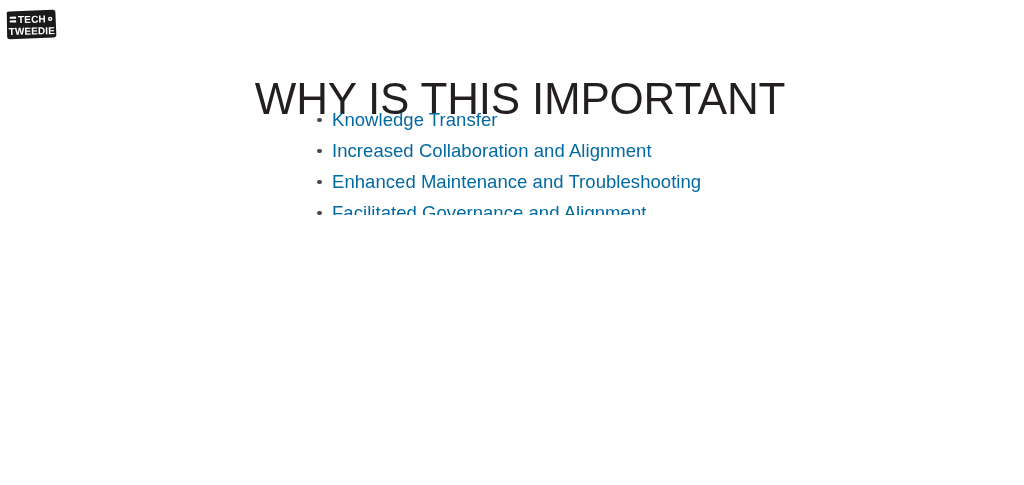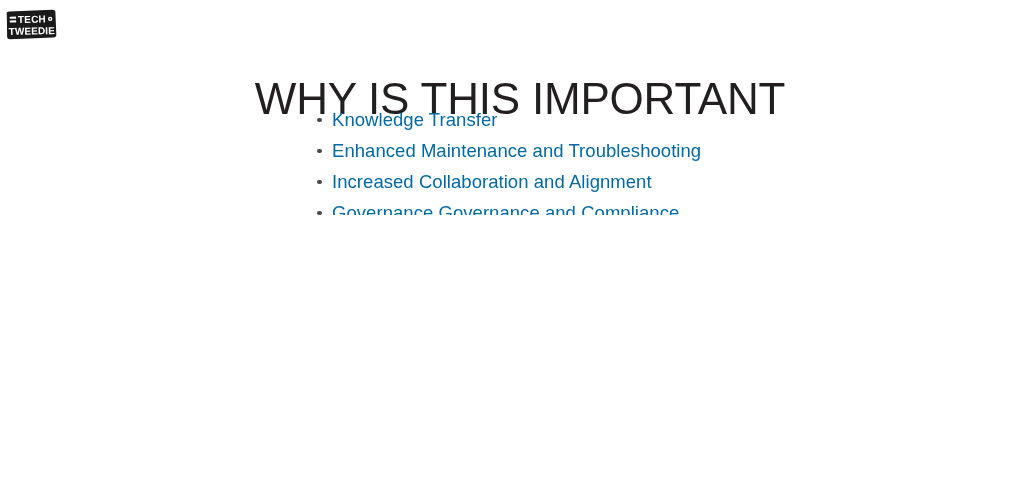--- a/index.html
+++ b/index.html
@@ -135,27 +135,27 @@
 
   <h1 class="slide-title">WHY IS THIS IMPORTANT</h1>
 
   <ul class="bullet-list">
     <li class="bullet-item">
       <span class="bullet-marker"></span>
       <span class="bullet-text">Knowledge Transfer</span>
     </li>
     <li class="bullet-item">
       <span class="bullet-marker"></span>
+      <span class="bullet-text">Increased Collaboration and Alignment</span>
+    </li>
+    <li class="bullet-item">
+      <span class="bullet-marker"></span>
       <span class="bullet-text">Enhanced Maintenance and Troubleshooting</span>
     </li>
     <li class="bullet-item">
       <span class="bullet-marker"></span>
-      <span class="bullet-text">Increased Collaboration and Alignment</span>
-    </li>
-    <li class="bullet-item">
-      <span class="bullet-marker"></span>
-      <span class="bullet-text">Governance Governance and Compliance</span>
+      <span class="bullet-text">Facilitated Governance and Alignment</span>
     </li>
   </ul>
 
   <div class="content-canvas"></div>
 
 </div>
 
 </body></html>

